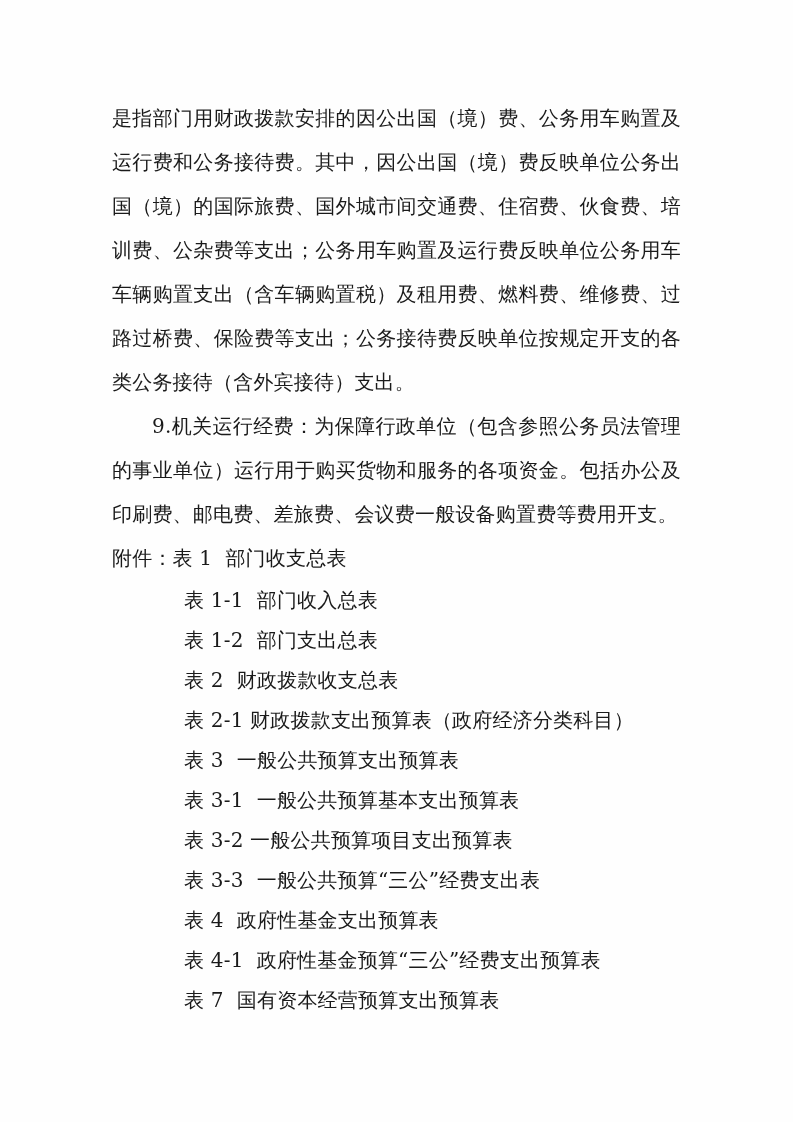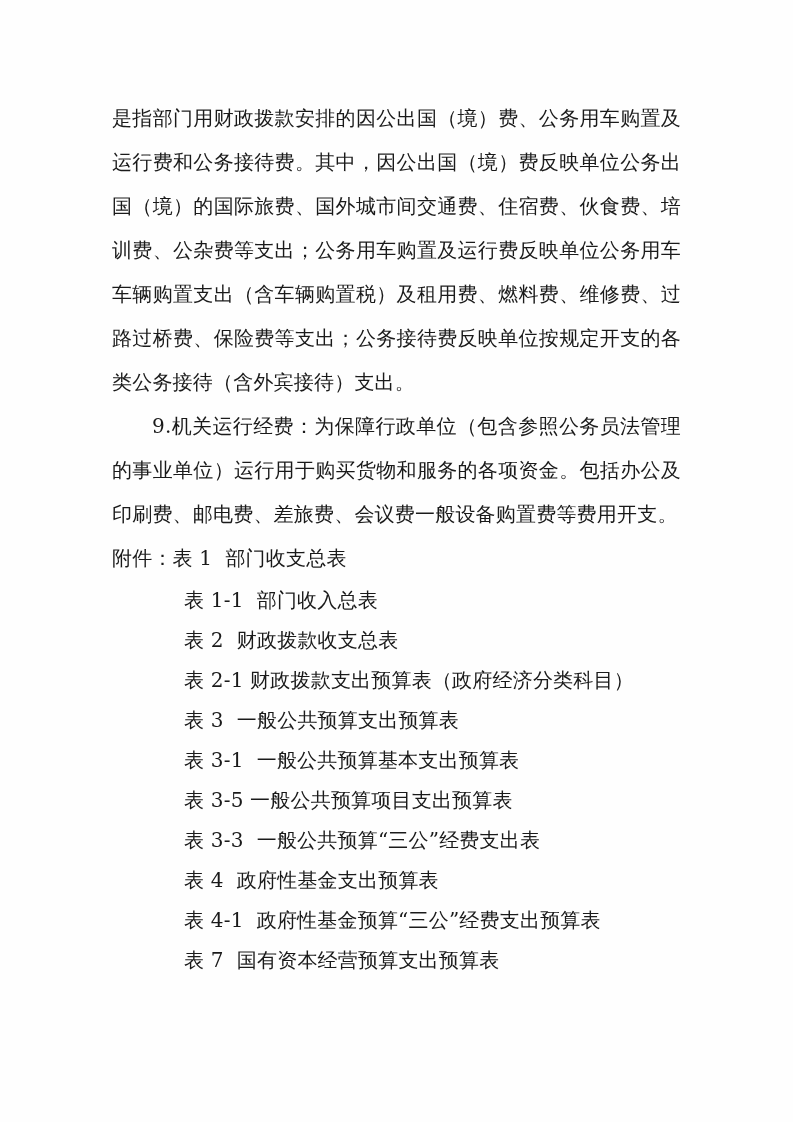--- a/index.html
+++ b/index.html
@@ -61,25 +61,26 @@
   <div class="doc-body">
 
     <p class="para">是指部门用财政拨款安排的因公出国（境）费、公务用车购置及运行费和公务接待费。其中，因公出国（境）费反映单位公务出国（境）的国际旅费、国外城市间交通费、住宿费、伙食费、培训费、公杂费等支出；公务用车购置及运行费反映单位公务用车车辆购置支出（含车辆购置税）及租用费、燃料费、维修费、过路过桥费、保险费等支出；公务接待费反映单位按规定开支的各类公务接待（含外宾接待）支出。</p>
 
     <p class="para indent">9.机关运行经费：为保障行政单位（包含参照公务员法管理的事业单位）运行用于购买货物和服务的各项资金。包括办公及印刷费、邮电费、差旅费、会议费一般设备购置费等费用开支。</p>
 
     <p class="attachment-head"><span>附件：</span><span>表 1  部门收支总表</span></p>
 
     <ul class="attachment-list">
       <li>表 1-1  部门收入总表</li>
+      <li>表 1-2  部门支出总表</li>
       <li>表 2  财政拨款收支总表</li>
       <li>表 2-1 财政拨款支出预算表（政府经济分类科目）</li>
       <li>表 3  一般公共预算支出预算表</li>
       <li>表 3-1  一般公共预算基本支出预算表</li>
-      <li>表 3-5 一般公共预算项目支出预算表</li>
+      <li>表 3-2 一般公共预算项目支出预算表</li>
       <li>表 3-3  一般公共预算“三公”经费支出表</li>
       <li>表 4  政府性基金支出预算表</li>
       <li>表 4-1  政府性基金预算“三公”经费支出预算表</li>
       <li>表 7  国有资本经营预算支出预算表</li>
     </ul>
 
   </div>
 </div>
 
 </body></html>

